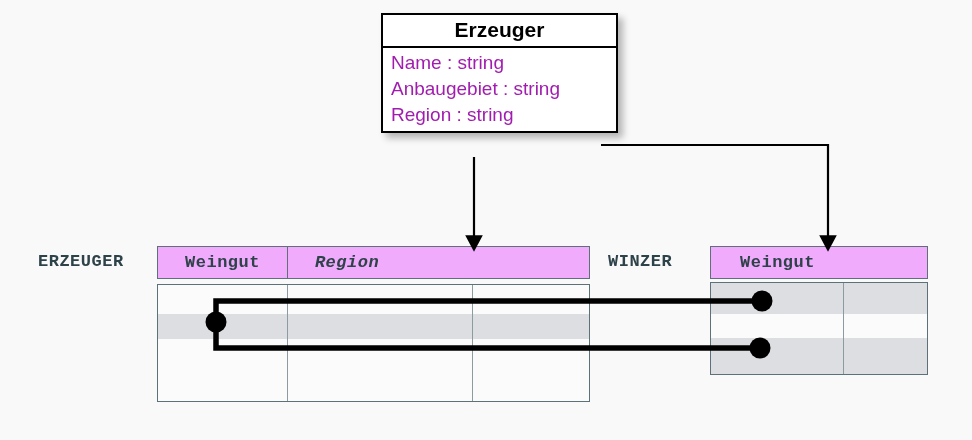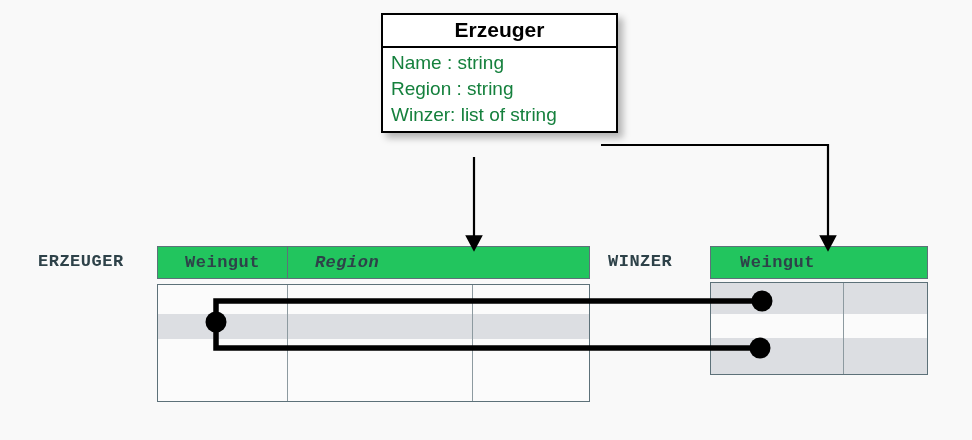--- a/index.html
+++ b/index.html
@@ -40,40 +40,40 @@
     border-bottom: 2px solid #000000;
     color: #000;
     font-family: "Liberation Sans", sans-serif;
   }
   .uml-attrs {
     padding: 2px 0 3px 8px;
   }
   .uml-attr {
     font-size: 19px;
     line-height: 26px;
-    color: #15803d;
+    color: #a21caf;
     white-space: nowrap;
     font-family: "Liberation Sans", sans-serif;
   }
   .rel-label {
     position: absolute;
     font-family: "Liberation Mono", "DejaVu Sans Mono", monospace;
     font-weight: bold;
     font-size: 17px;
     letter-spacing: 0.5px;
     color: #2e4249;
     white-space: nowrap;
     z-index: 3;
   }
   .hdr-row {
     position: absolute;
     display: flex;
     border: 1px solid #5d7179;
     box-sizing: border-box;
-    background: #22c55e;
+    background: #f0abfc;
   }
   .hdr-cell {
     font-family: "Liberation Mono", "DejaVu Sans Mono", monospace;
     font-weight: bold;
     font-size: 17px;
     letter-spacing: 0.5px;
     color: #2e4249;
     text-align: center;
     line-height: 31px;
     box-sizing: border-box;
@@ -121,22 +121,22 @@
 </style>
 </head>
 <body>
 
 <div id="canvas">
 
   <div class="uml-box">
     <div class="uml-title">Erzeuger</div>
     <div class="uml-attrs">
       <div class="uml-attr">Name : string</div>
+      <div class="uml-attr">Anbaugebiet : string</div>
       <div class="uml-attr">Region : string</div>
-      <div class="uml-attr">Winzer: list of string</div>
     </div>
   </div>
 
   <svg id="arrows" viewBox="0 0 972 440" xmlns="http://www.w3.org/2000/svg">
     <defs>
       <marker id="ah" markerWidth="10" markerHeight="10" refX="1.2" refY="4" orient="auto" markerUnits="strokeWidth">
         <path d="M0,0 L0,8 L7.5,4 z" fill="#000000"></path>
       </marker>
     </defs>
 

